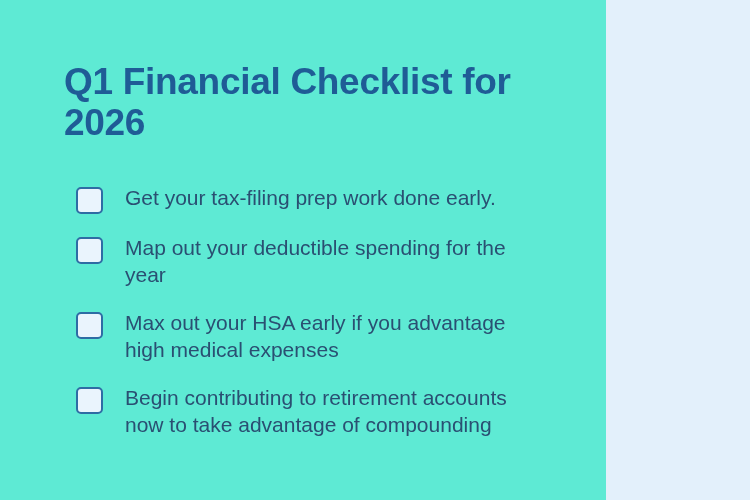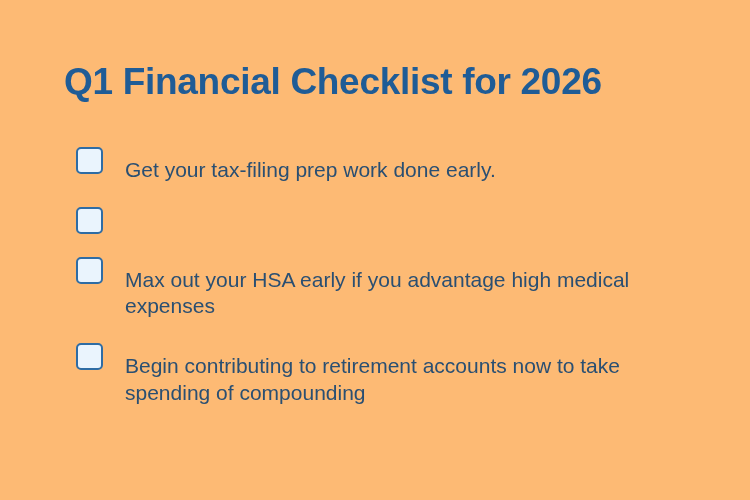--- a/index.html
+++ b/index.html
@@ -7,25 +7,25 @@
     padding: 0;
   }
   body {
     width: 750px;
     height: 500px;
     background: #e3f0fb;
     font-family: "Liberation Sans", sans-serif;
     overflow: hidden;
   }
   .card {
-    width: 750px;
+    width: 606px;
     height: 500px;
     box-sizing: border-box;
     padding: 62px 64px 40px 64px;
-    background: #fdba74;
+    background: #5eead4;
     display: flex;
     flex-direction: column;
   }
   .title {
     font-size: 37px;
     font-weight: bold;
     color: #1f5c96;
     letter-spacing: -0.3px;
     line-height: 1.1;
     margin: 0 0 42px 0;
@@ -49,45 +49,45 @@
     border: 2px solid #2e6ca4;
     border-radius: 5px;
     background: #eaf4fd;
     box-sizing: border-box;
   }
   .item-label {
     font-size: 21px;
     line-height: 1.28;
     color: #2a4f72;
     max-width: 560px;
-    margin-top: 12px;
   }
 </style>
 </head>
 <body>
 
 <div class="card">
 
   <h1 class="title">Q1 Financial Checklist for 2026</h1>
 
   <div class="checklist">
 
     <div class="checklist-item">
       <span class="checkbox"></span>
       <span class="item-label">Get your tax-filing prep work done early.</span>
     </div>
 
     <div class="checklist-item">
       <span class="checkbox"></span>
+      <span class="item-label">Map out your deductible spending for the year</span>
     </div>
 
     <div class="checklist-item">
       <span class="checkbox"></span>
       <span class="item-label">Max out your HSA early if you advantage high medical expenses</span>
     </div>
 
     <div class="checklist-item">
       <span class="checkbox"></span>
-      <span class="item-label">Begin contributing to retirement accounts now to take spending of compounding</span>
+      <span class="item-label">Begin contributing to retirement accounts now to take advantage of compounding</span>
     </div>
 
   </div>
 </div>
 
 </body></html>

